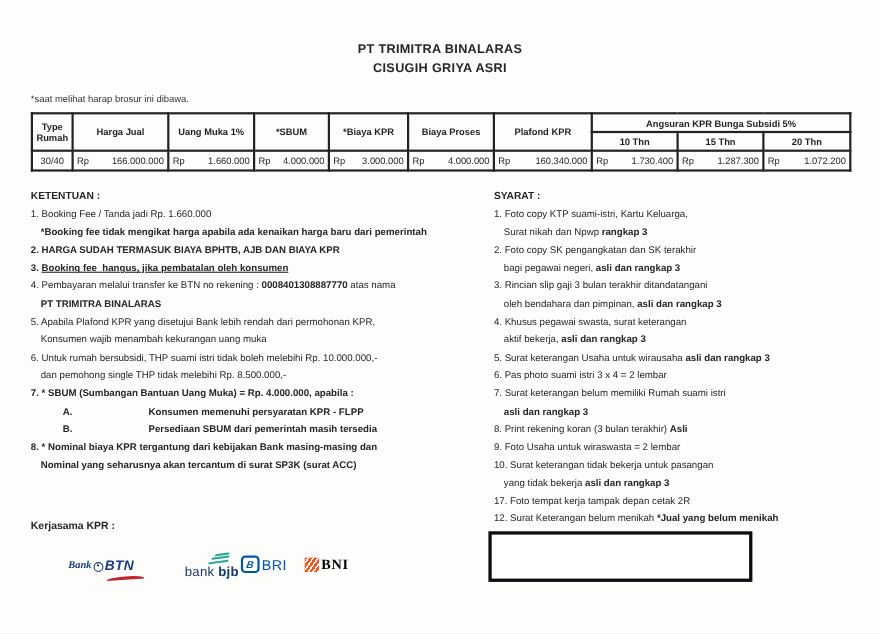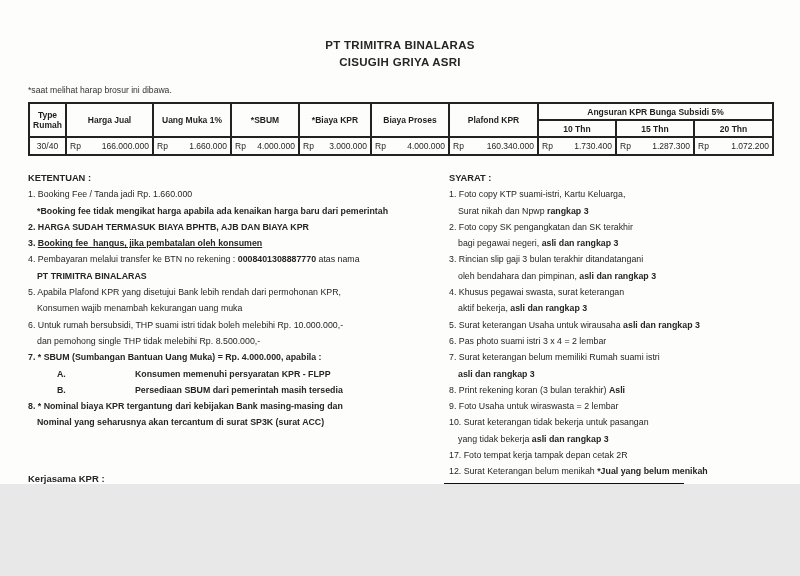--- a/index.html
+++ b/index.html
@@ -1,17 +1,17 @@
 <!DOCTYPE html>
 <html><head>
 <meta charset="utf-8">
 <style>
   html,body{margin:0;padding:0;background:#e8e8e8;}
   .page{
-    position:relative;width:800px;height:484px;background:#fdfdfb;
+    position:relative;width:800px;height:576px;background:#fdfdfb;
     font-family:"Liberation Sans",sans-serif;color:#262626;overflow:hidden;
     margin:0 auto;
   }
   
   .doc-header{position:absolute;top:37px;left:0;width:100%;text-align:center;}
   .doc-header div{font-size:11.5px;font-weight:bold;line-height:17px;letter-spacing:.3px;}
   .note{position:absolute;left:28px;top:85px;font-size:8.6px;color:#333;}
   
   .price-table{
     position:absolute;left:28px;top:102px;width:744px;

